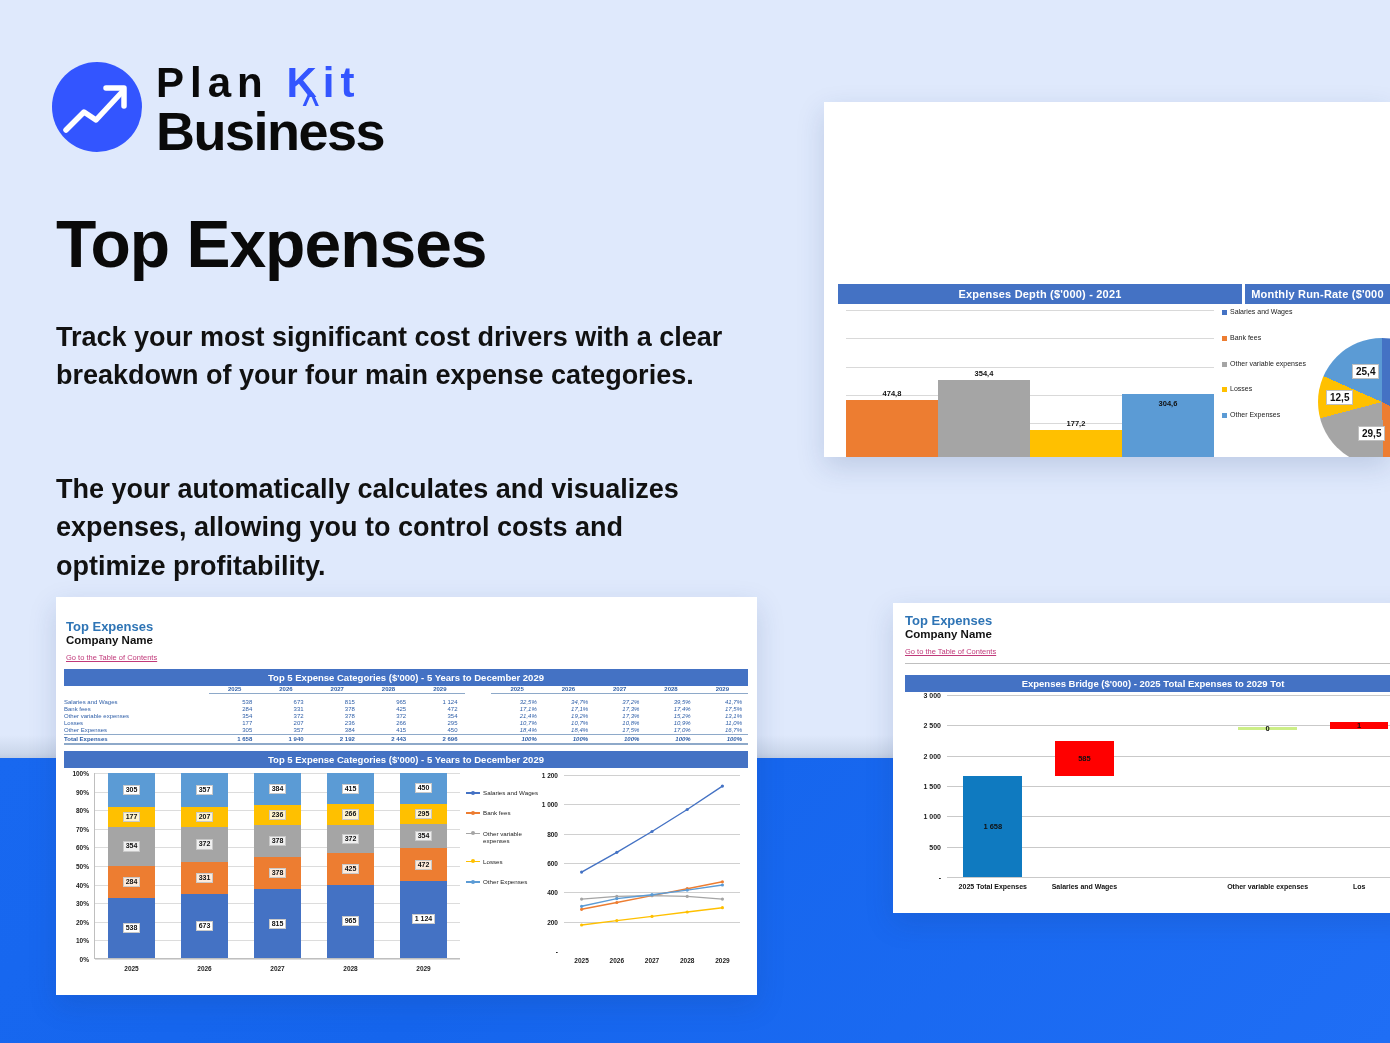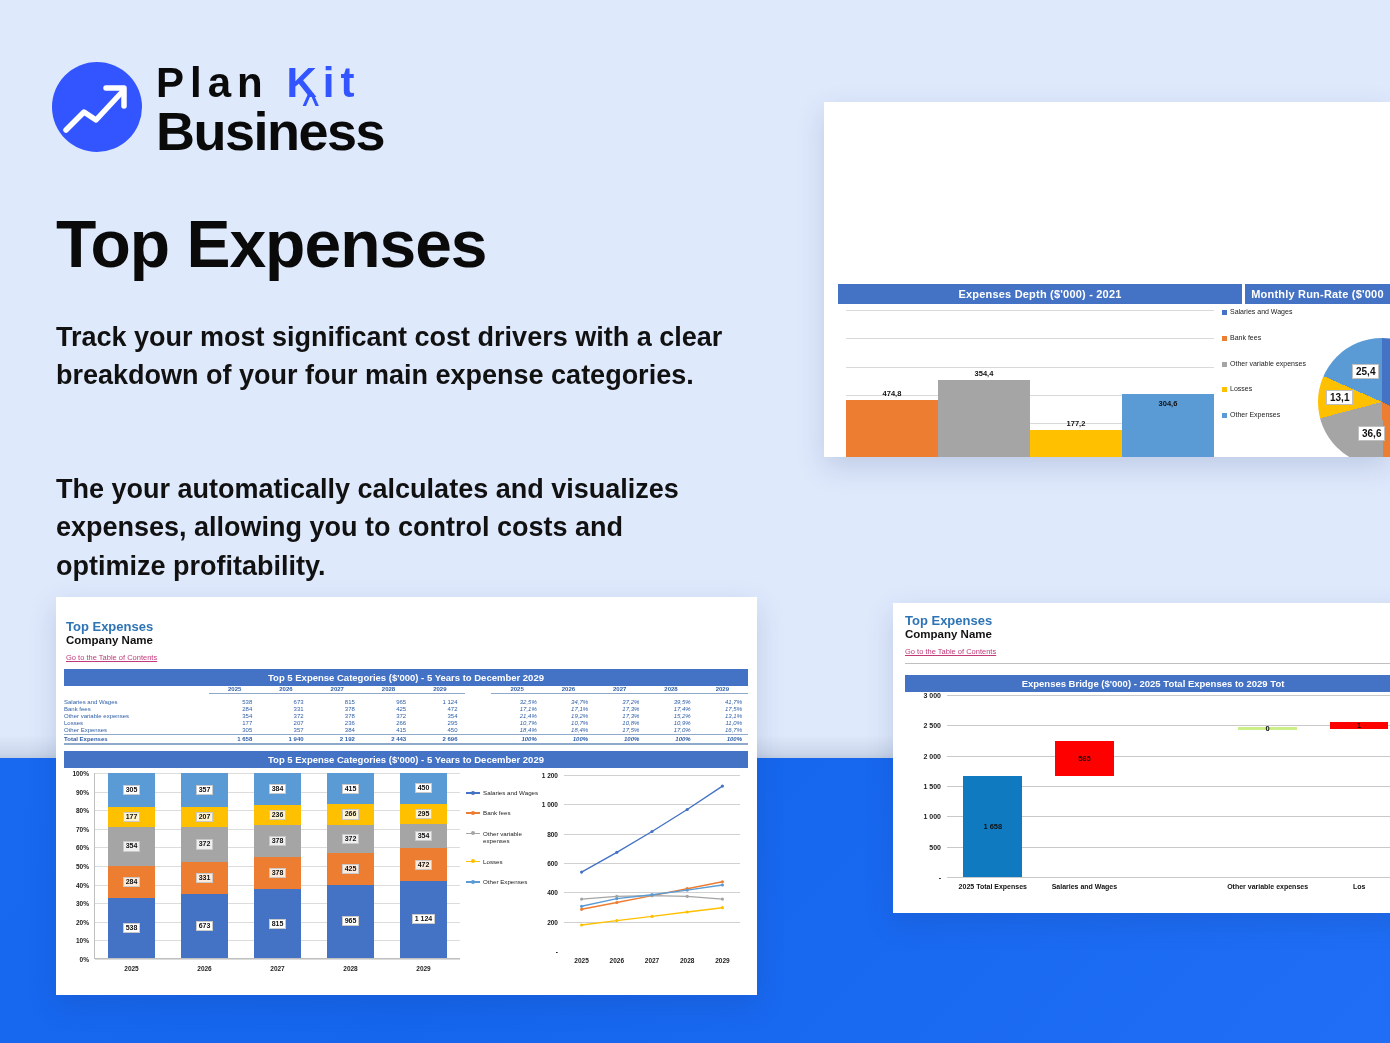--- a/index.html
+++ b/index.html
@@ -207,22 +207,22 @@
       </div>
       <div class="lg-item">
         <span class="lg-sw" style="background:#5b9bd5"></span>
         <span>Other Expenses</span>
       </div>
     </div>
 
   <div id="pie-wrap">
     <div id="pie" style="background: conic-gradient(rgb(68, 114, 196) 0deg, rgb(68, 114, 196) 116.96deg, rgb(237, 125, 49) 116.96deg, rgb(237, 125, 49) 178.44deg, rgb(165, 165, 165) 178.44deg, rgb(165, 165, 165) 255.28deg, rgb(255, 192, 0) 255.28deg, rgb(255, 192, 0) 293.84deg, rgb(91, 155, 213) 293.84deg, rgb(91, 155, 213) 360deg);"></div>
   <div class="pie-lbl" style="left: 34px; top: 26px;">25,4</div>
-      <div class="pie-lbl" style="left: 8px; top: 52px;">13,1</div>
-      <div class="pie-lbl" style="left: 40px; top: 88px;">36,6</div>
+      <div class="pie-lbl" style="left: 8px; top: 52px;">12,5</div>
+      <div class="pie-lbl" style="left: 40px; top: 88px;">29,5</div>
     </div>
 </div>
 
 <div class="panel" id="panel-bl">
   <div id="bl-head">
     <div class="ws-title">Top Expenses</div>
     <div class="ws-sub">Company Name</div>
     <a class="ws-link" href="#">Go to the Table of Contents</a>
   </div>
 

